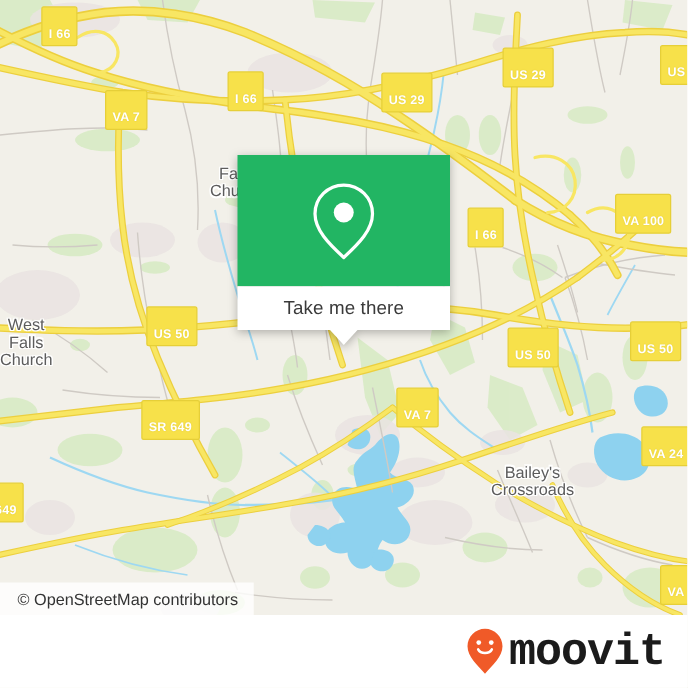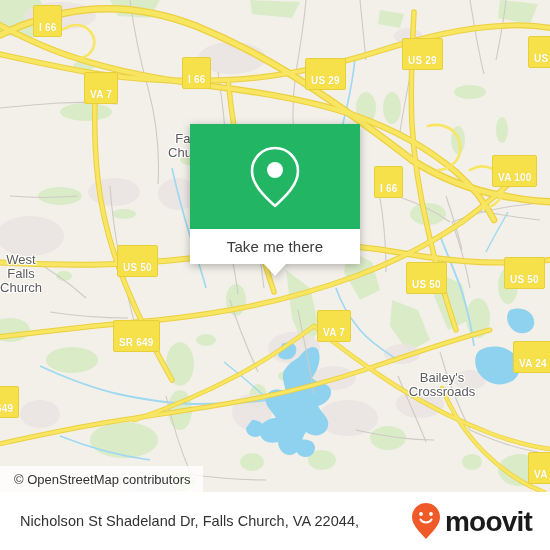--- a/index.html
+++ b/index.html
@@ -156,22 +156,22 @@
 
   #brand {
     flex: 0 0 auto;
     display: flex;
     align-items: center;
     gap: 3px;
     padding-right: 8px;
   }
   #brand-wordmark {
     color: #1b1b1b;
-    font-family: Liberation Sans, sans-serif;
-    font-size: 28px;
+    font-family: Liberation Mono, monospace;
+    font-size: 36px;
     font-weight: bold;
     letter-spacing: -0.8px;
     line-height: 31px;
   }
 </style>
 </head>
 <body>
 
 <div id="screen">
 
@@ -393,21 +393,21 @@
           <path d="M126 264 C134 256, 146 254, 154 260"></path>
         </g>
       </g>
     </svg>
 
     <div class="place" style="left:158px; top:132px; width:62px;">Falls
 Church</div>
     <div class="place" style="left:-8px; top:253px; width:58px;">West
 Falls
 Church</div>
-    <div class="place" style="left:392px; top:371px; width:100px;">Bailey's
+    <div class="place" style="left:376px; top:371px; width:100px;">Bailey's
 Crossroads</div>
 
     <div class="shield" style="left:33px;  top:5px;">I 66</div>
     <div class="shield" style="left:182px; top:57px;">I 66</div>
     <div class="shield" style="left:84px;  top:72px;">VA 7</div>
     <div class="shield" style="left:402px; top:38px;">US 29</div>
     <div class="shield" style="left:305px; top:58px;">US 29</div>
     <div class="shield" style="left:528px; top:36px;">US</div>
     <div class="shield" style="left:492px; top:155px;">VA 100</div>
     <div class="shield" style="left:374px; top:166px;">I 66</div>
@@ -433,21 +433,20 @@
       </div>
       <div id="poi-card-bottom">
         <span id="poi-card-label">Take me there</span>
         <div id="poi-card-pointer"></div>
       </div>
     </div>
   </div>
 
   <div id="footer">
     <div id="footer-text">
-      <span>Nicholson St Shadeland Dr, Falls Church, VA 22044,</span>
     </div>
     <div id="brand">
       <svg width="32" height="40" viewBox="0 0 32 40">
         <path d="M16 2 C8.3 2, 2 8.3, 2 16 C2 24.5, 10 31, 16 38 C22 31, 30 24.5, 30 16 C30 8.3, 23.7 2, 16 2 Z" fill="#f05a28"></path>
         <circle cx="11" cy="13" r="1.9" fill="#ffffff"></circle>
         <circle cx="21" cy="13" r="1.9" fill="#ffffff"></circle>
         <path d="M10.5 18.5 C12.5 22.4, 19.5 22.4, 21.5 18.5" fill="none" stroke="#ffffff" stroke-width="2" stroke-linecap="round"></path>
       </svg>
       <span id="brand-wordmark">moovit</span>
     </div>

